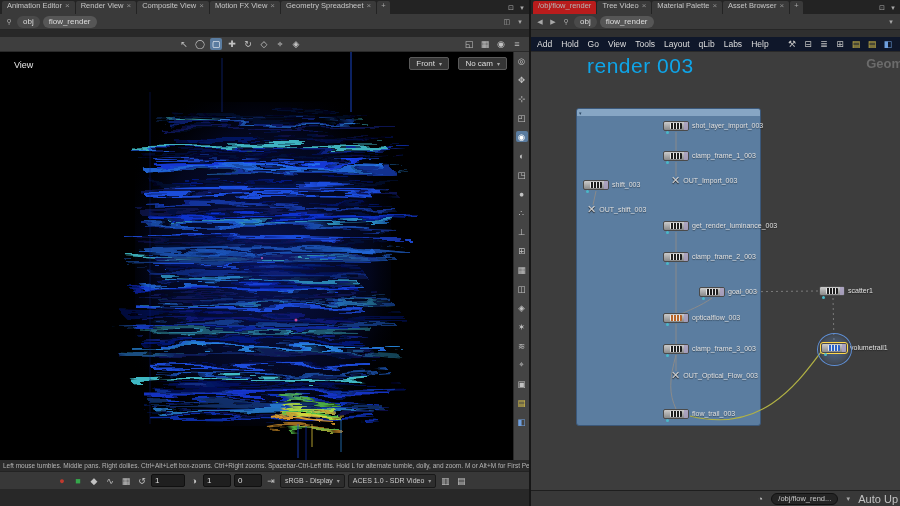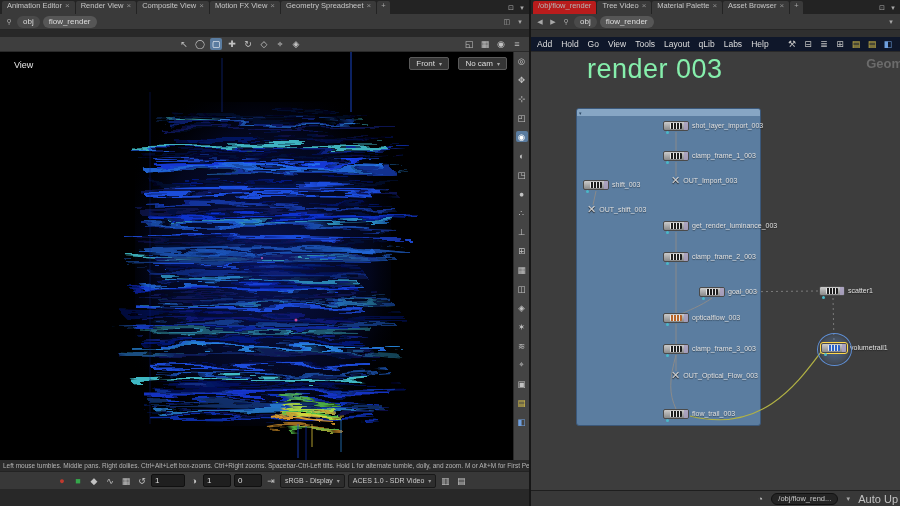--- a/index.html
+++ b/index.html
@@ -52,21 +52,21 @@
 .w34{width:34px}.w28{width:28px}
 .drop{display:flex;align-items:center;gap:4px;height:14px;padding:0 4px;background:#2d2d2d;border:1px solid #191919;border-radius:2px;font-size:7px;color:#ccc;white-space:nowrap}
 .drop .c{font-size:6px;color:#999}
 
 .menubar{position:absolute;left:0;top:37px;right:0;height:15px;background:#0f172a;display:flex;align-items:center;padding:0 6px;border-bottom:1px solid #292929}
 .menus{display:flex;gap:9px}
 .menu-item{font-size:8.5px;color:#dedede}
 .mright{margin-left:auto}
 
 .network{position:absolute;left:0;top:52px;width:369px;height:438px;background:#3d3d3d;overflow:hidden}
-.net-title{position:absolute;left:56px;top:2px;font-size:27px;color:#86efac;letter-spacing:.5px}
+.net-title{position:absolute;left:56px;top:2px;font-size:21px;color:#0ea5e9;letter-spacing:.5px}
 .corner-label{position:absolute;right:-3px;top:4px;font-size:13px;font-weight:bold;color:#6b6b6b}
 .netbox{position:absolute;left:45px;top:56px;width:185px;height:318px;background:var(--netbox-body);border:1px solid var(--netbox-border);border-radius:3px}
 .netbox-head{height:7px;background:var(--netbox-header);border-radius:2px 2px 0 0;display:flex;align-items:center;padding:0 2px;font-size:5px;color:#2e4a66}
 .wires{position:absolute;left:0;top:0;width:369px;height:438px}
 .wires path{fill:none;stroke:var(--wire);stroke-width:1}
 .wires path.dot{stroke-dasharray:2 3;opacity:.8}
 .wires path.yw{stroke:var(--wire-yellow);stroke-width:1.2}
 .nodes-layer{position:absolute;left:0;top:0;width:369px;height:438px}
 .node{position:absolute;display:flex;align-items:flex-start;gap:3px;height:12px}
 .npill{position:relative;width:26px;height:10px;border-radius:2px;background:linear-gradient(180deg,#cbcbcb,#8a8a8a);border:1px solid #4a4a4a;display:flex;align-items:center;justify-content:center;flex:none}

